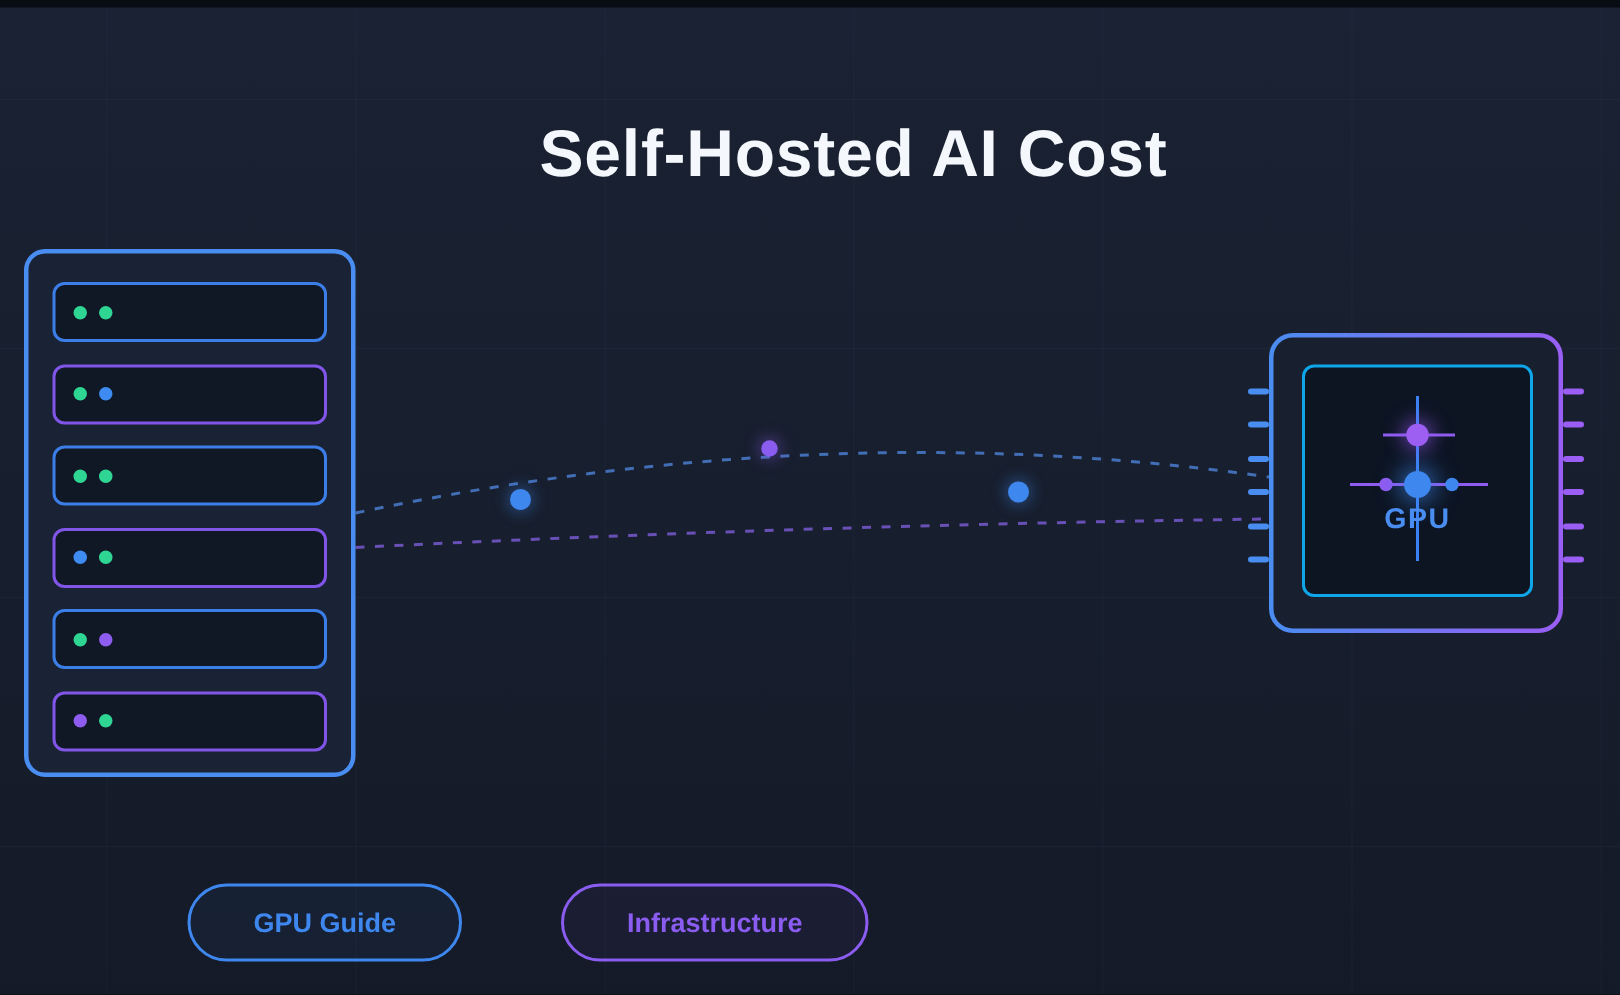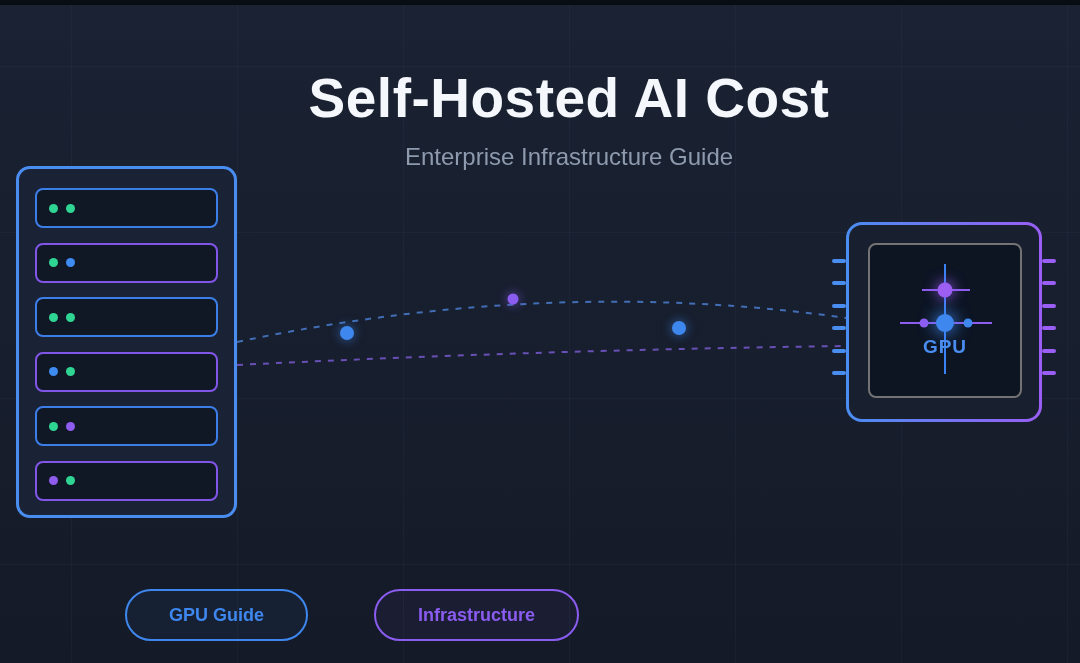--- a/index.html
+++ b/index.html
@@ -6,41 +6,41 @@
   *{box-sizing:border-box;font-family:"Liberation Sans","DejaVu Sans",sans-serif;}
   .stage{position:relative;width:1080px;height:663px;overflow:hidden;
     background:
       linear-gradient(rgba(120,150,200,0.05) 1px, transparent 1px) 0 66px / 100% 166px,
       linear-gradient(90deg, rgba(120,150,200,0.05) 1px, transparent 1px) 71px 0 / 166px 100%,
       linear-gradient(180deg,#1a2233 0%,#171e2d 55%,#141a27 100%);}
   .topbar{position:absolute;left:0;top:0;width:100%;height:5px;background:#080c13;}
 
   
   .header{position:absolute;left:58px;right:0;top:68px;text-align:center;}
-  .title{margin:0;color:#f4f7fb;font-size:55px;font-weight:700;letter-spacing:.5px;line-height:1.1;}
+  .title{margin:11px;color:#f4f7fb;font-size:44px;font-weight:700;letter-spacing:.5px;line-height:1.1;}
   .subtitle{margin-top:14px;color:#8e9aad;font-size:24px;font-weight:400;}
 
   
   .rack{position:absolute;left:16px;top:166px;width:221px;height:352px;
     border:3px solid #4a8df0;border-radius:14px;background:#1a2335;
     padding:19px 16px 14px 16px;display:flex;flex-direction:column;justify-content:space-between;}
   .unit{height:40px;border-radius:8px;background:#101826;border:2px solid #3c7ee8;
     display:flex;align-items:center;padding-left:12px;gap:8px;}
   .unit.purple{border-color:#8155e8;}
   .led{width:9px;height:9px;border-radius:50%;}
 
   
   .connections{position:absolute;left:0;top:0;pointer-events:none;}
   .data-dot{position:absolute;border-radius:50%;transform:translate(-50%,-50%);}
 
   
   .chip-wrap{position:absolute;left:846px;top:222px;width:196px;height:200px;border-radius:16px;
     background:linear-gradient(90deg,#4a8df0,#9a5ef5);padding:3px;}
   .chip-body{position:relative;width:100%;height:100%;border-radius:13px;background:#18202f;}
-  .die{position:absolute;left:19px;top:18px;width:154px;height:155px;border:2px solid #737373;
+  .die{position:absolute;left:19px;top:18px;width:154px;height:155px;border:2px solid #0ea5e9;
     border-radius:8px;background:#0d1523;}
   .pin{position:absolute;width:14px;height:4px;border-radius:2px;}
   .pin.left{left:-17px;background:#4a8df0;}
   .pin.right{right:-17px;background:#9a5ef5;}
   .vline{position:absolute;left:74px;top:19px;width:2px;height:110px;background:#3b82f6;}
   .hline{position:absolute;height:2px;background:#8f5cf0;}
   .hline.top{left:52px;top:44px;width:48px;}
   .hline.mid{left:30px;top:77px;width:92px;}
   .node{position:absolute;border-radius:50%;transform:translate(-50%,-50%);}
   .node.n-top{left:75px;top:45px;width:15px;height:15px;background:#9d5ef2;box-shadow:0 0 12px 3px rgba(150,90,245,.55);}
@@ -58,21 +58,20 @@
   .tag.purple{border-color:#8a5cf0;color:#8a5cf0;background:rgba(138,92,240,0.06);}
 </style>
 </head>
 <body>
 
 <div class="stage">
   <div class="topbar"></div>
 
   <div class="header">
     <h1 class="title">Self-Hosted AI Cost</h1>
-    <div class="subtitle">Enterprise Infrastructure Guide</div>
   </div>
 
   <svg class="connections" width="1080" height="663" viewBox="0 0 1080 663">
     <path d="M237,342 Q550,276 846,318" fill="none" stroke="#4d82d8" stroke-width="2" stroke-dasharray="6 7" opacity="0.8"></path>
     <path d="M237,365 Q540,350 846,346" fill="none" stroke="#7e5cd8" stroke-width="2" stroke-dasharray="6 7" opacity="0.8"></path>
   </svg>
   <div id="dotLayer">
       <div class="data-dot" style="left: 347px; top: 333px; width: 14px; height: 14px; background: rgb(62, 135, 238); box-shadow: rgba(62, 135, 238, 0.4) 0px 0px 10px 2px;"></div>
       <div class="data-dot" style="left: 513px; top: 299px; width: 11px; height: 11px; background: rgb(138, 92, 240); box-shadow: rgba(138, 92, 240, 0.4) 0px 0px 10px 2px;"></div>
       <div class="data-dot" style="left: 679px; top: 328px; width: 14px; height: 14px; background: rgb(62, 135, 238); box-shadow: rgba(62, 135, 238, 0.4) 0px 0px 10px 2px;"></div>

